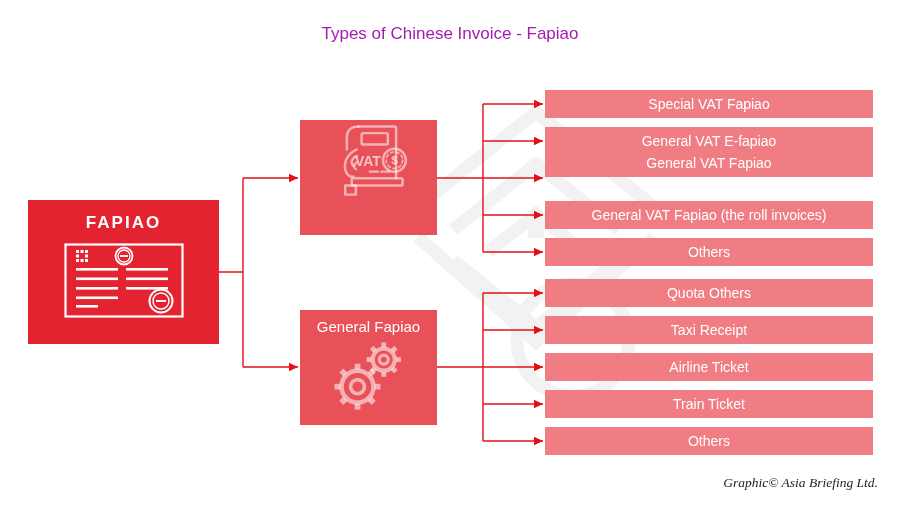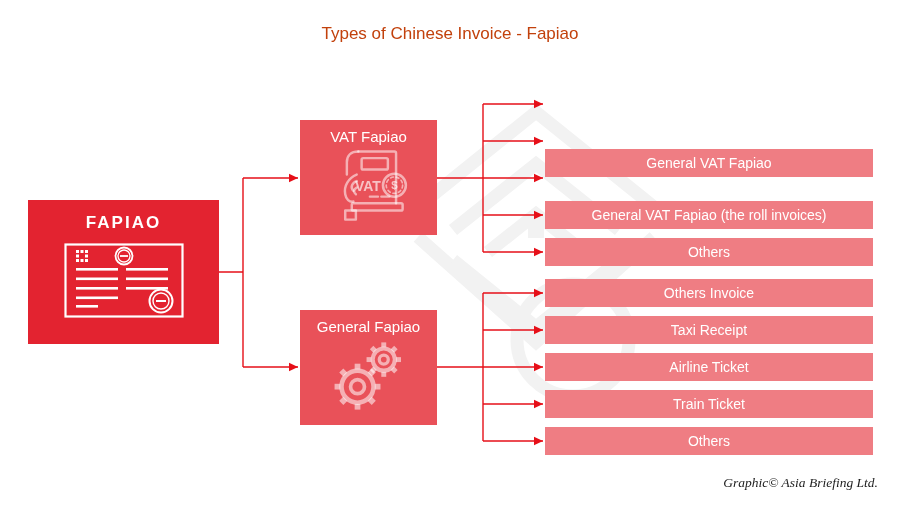--- a/index.html
+++ b/index.html
@@ -1,19 +1,19 @@
 <!DOCTYPE html>
 <html><head>
 <meta charset="utf-8">
 <style>
   html,body{margin:0;padding:0;background:#fff;}
   .stage{position:relative;width:900px;height:513px;background:#ffffff;
          font-family:"Liberation Sans",sans-serif;overflow:hidden;}
   .title{position:absolute;top:24px;left:0;width:100%;text-align:center;
-         color:#c2410c;font-size:17px;z-index:3;}
+         color:#a21caf;font-size:17px;z-index:3;}
   .watermark{position:absolute;left:408px;top:102px;z-index:0;}
   .connectors{position:absolute;left:0;top:0;z-index:1;pointer-events:none;}
   .node{position:absolute;color:#fff;z-index:2;text-align:center;}
   .root{left:28px;top:200px;width:191px;height:144px;background:#e32330;}
   .root-label{margin-top:13px;font-weight:bold;font-size:17px;letter-spacing:2px;}
   .root svg{margin-top:10px;}
   .branch{left:300px;width:137px;height:115px;background:#e95159;}
   .branch.vat{top:120px;}
   .branch.gen{top:310px;}
   .branch-label{margin-top:8px;font-size:15px;}
@@ -104,21 +104,20 @@
           <rect x="12" y="53.5" width="42" height="2.6"></rect>
         <rect x="62" y="25" width="42" height="2.6"></rect>
           <rect x="62" y="34.5" width="42" height="2.6"></rect>
         <rect x="62" y="44" width="42" height="2.6"></rect>
         <rect x="12" y="62" width="22" height="2.6"></rect>
       </g>
     </svg>
   </div>
 
   <div class="node branch vat">
-    <div class="branch-label">VAT Fapiao</div>
     <svg width="92" height="82" viewBox="0 0 110 100">
       <g class="icon-stroke" stroke-width="3">
         <path d="M42,8 C33,8 28,13 28,21 L28,36"></path>
         <path d="M42,8 H86 Q88,8 88,10 V71"></path>
         <rect x="46" y="16" width="32" height="14" rx="2"></rect>
         <circle cx="86" cy="49" r="14"></circle>
         <circle cx="86" cy="49" r="10" stroke-width="2" stroke-dasharray="3.5 3.5"></circle>
         <path d="M56,63 H66 M70,63 H80" stroke-width="2.8"></path>
         <rect x="34" y="71" width="62" height="9" rx="2"></rect>
         <path d="M40,36 C30,40 24,50 26,60 C27,66 31,70 36,69"></path>
@@ -158,25 +157,27 @@
             <path d="M57.4,19.4 L53.2,15.2"></path>
           <path d="M68,15 V9"></path>
             <path d="M78.6,19.4 L82.8,15.2"></path>
         </g>
         <circle cx="68" cy="30" r="13.5" stroke-width="5"></circle>
         <circle cx="68" cy="30" r="5.5" stroke-width="4"></circle>
       </g>
     </svg>
   </div>
 
+  <div class="bar" style="top:90px">Special VAT Fapiao</div>
+  <div class="bar" style="top:127px">General VAT E-fapiao</div>
   <div class="bar" style="top:149px">General VAT Fapiao</div>
   <div class="bar" style="top:201px">General VAT Fapiao (the roll invoices)</div>
   <div class="bar" style="top:238px">Others</div>
 
-  <div class="bar" style="top:279px">Others Invoice</div>
+  <div class="bar" style="top:279px">Quota Others</div>
   <div class="bar" style="top:316px">Taxi Receipt</div>
   <div class="bar" style="top:353px">Airline Ticket</div>
   <div class="bar" style="top:390px">Train Ticket</div>
   <div class="bar" style="top:427px">Others</div>
 
   <div class="credit">Graphic© Asia Briefing Ltd.</div>
 
 </div>
 
 </body></html>

